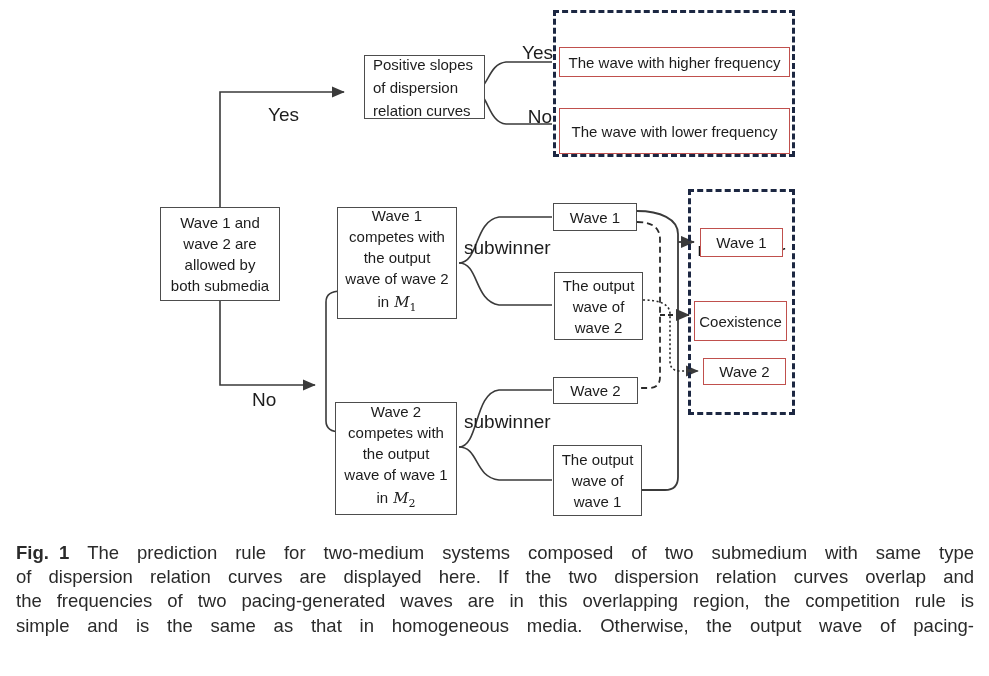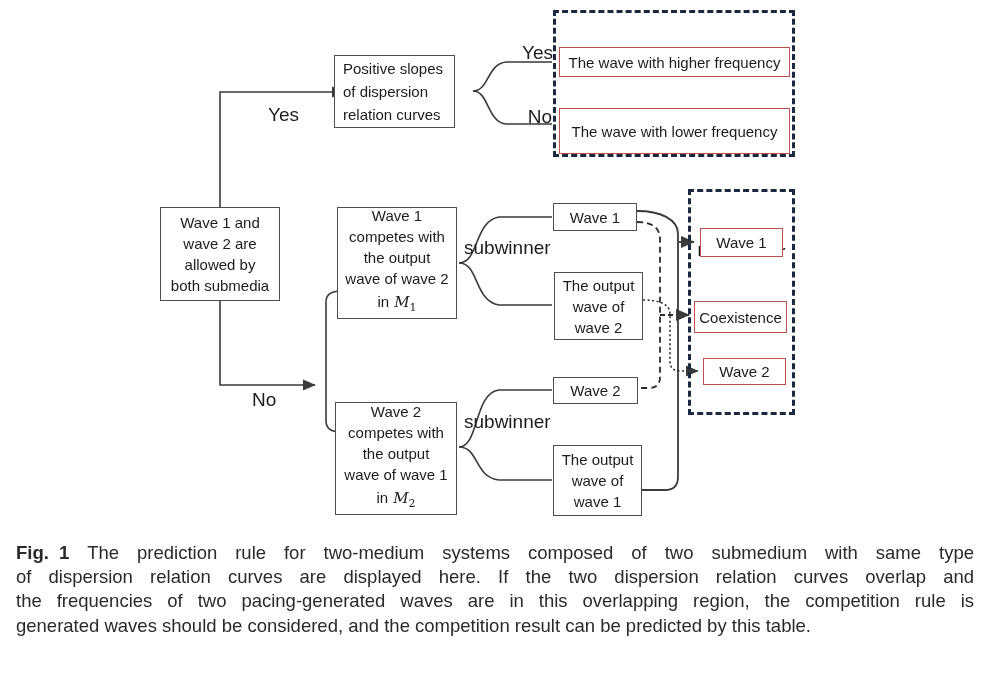--- a/index.html
+++ b/index.html
@@ -77,21 +77,21 @@
 
     <div class="box" style="left:160px; top:207px; width:120px; height:94px;">
       <span class="txt">Wave 1 and
 wave 2 are
 allowed by
 both submedia</span>
     </div>
     <span class="flabel" style="left:268px; top:104px;">Yes</span>
     <span class="flabel" style="left:252px; top:389px;">No</span>
 
-    <div class="box align-left" style="left:334px; top:55px; width:121px; height:73px;">
+    <div class="box align-left" style="left:364px; top:55px; width:121px; height:64px;">
       <span class="txt">Positive slopes
 of dispersion
 relation curves</span>
     </div>
 
     <div class="dashbox" style="left:553px; top:10px; width:242px; height:147px;">
       <div class="dash-title">Final winner</div>
     </div>
     <span class="flabel" style="left:522px; top:42px; width:30px; text-align:right;">Yes</span>
     <span class="flabel" style="left:526px; top:106px; width:26px; text-align:right;">No</span>
@@ -145,27 +145,27 @@
 wave of
 wave 1</span>
     </div>
 
     <div class="dashbox" style="left:688px; top:189px; width:107px; height:226px;">
       <div class="dash-title">Final winner</div>
     </div>
     <div class="box redbox" style="left:700px; top:228px; width:83px; height:29px;">
       <span class="txt">Wave 1</span>
     </div>
-    <div class="box redbox" style="left:694px; top:301px; width:93px; height:32px;">
+    <div class="box redbox" style="left:694px; top:301px; width:93px; height:40px;">
       <span class="txt">Coexistence</span>
     </div>
     <div class="box redbox" style="left:703px; top:358px; width:83px; height:27px;">
       <span class="txt">Wave 2</span>
     </div>
   </div>
 
   <div class="caption">
     <div class="cap-line"><span class="cap-bold">Fig.</span><span class="cap-num">1</span><span>The prediction rule for two-medium systems composed of two submedium with same type</span></div>
     <div class="cap-line">of dispersion relation curves are displayed here.  If the two dispersion relation curves overlap and</div>
     <div class="cap-line">the frequencies of two pacing-generated waves are in this overlapping region, the competition rule is</div>
-    <div class="cap-line last">generated waves should be considered, and the competition result can be predicted by this table.</div>
+    <div class="cap-line">simple and is the same as that in homogeneous media.  Otherwise, the output wave of pacing-</div>
   </div>
 </div>
 
 </body></html>

